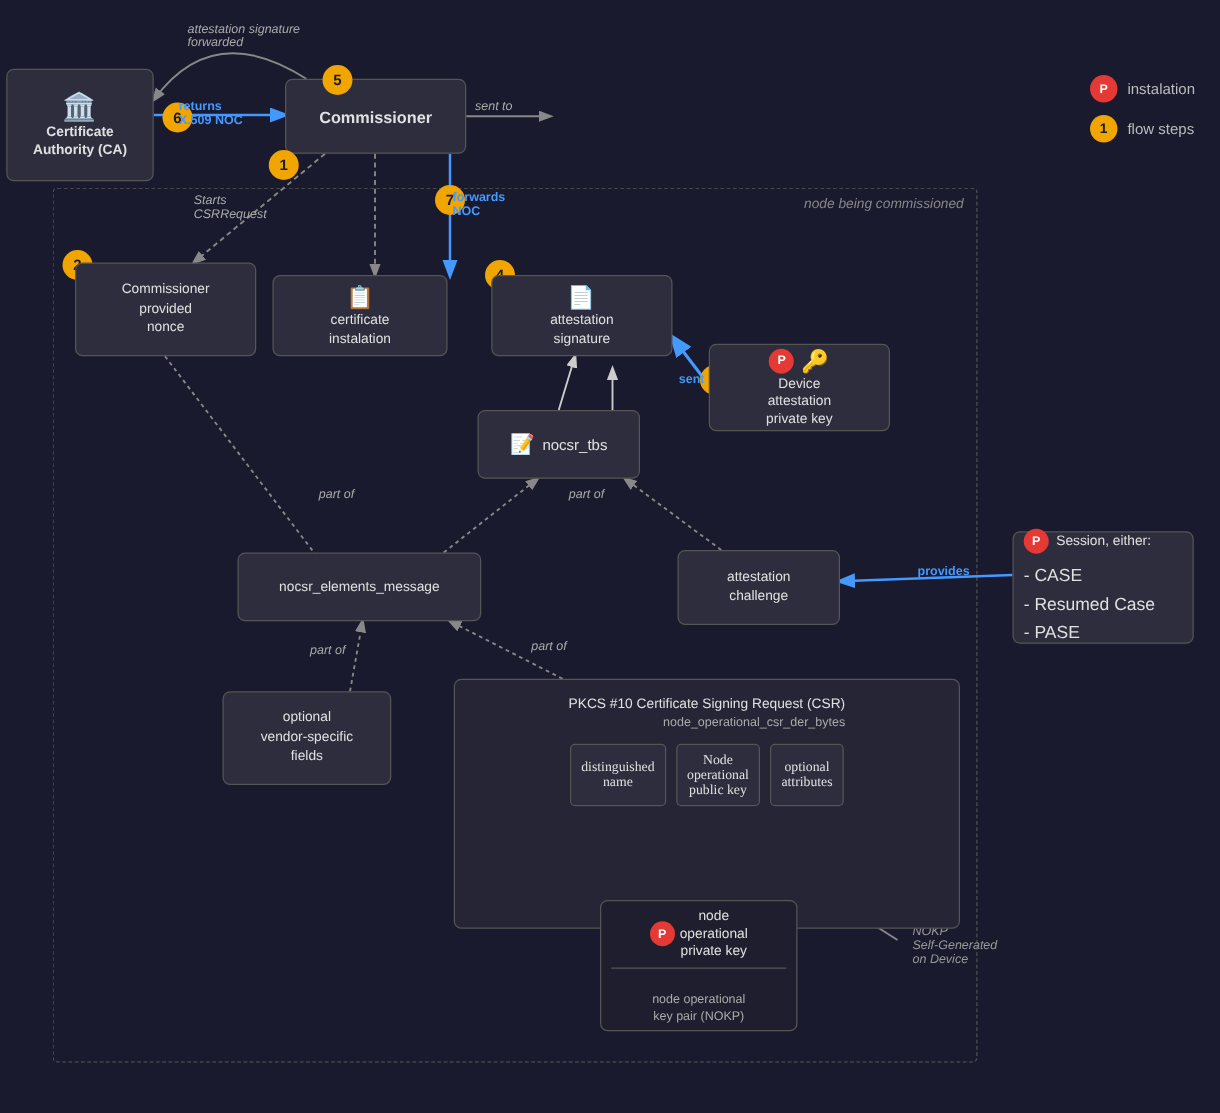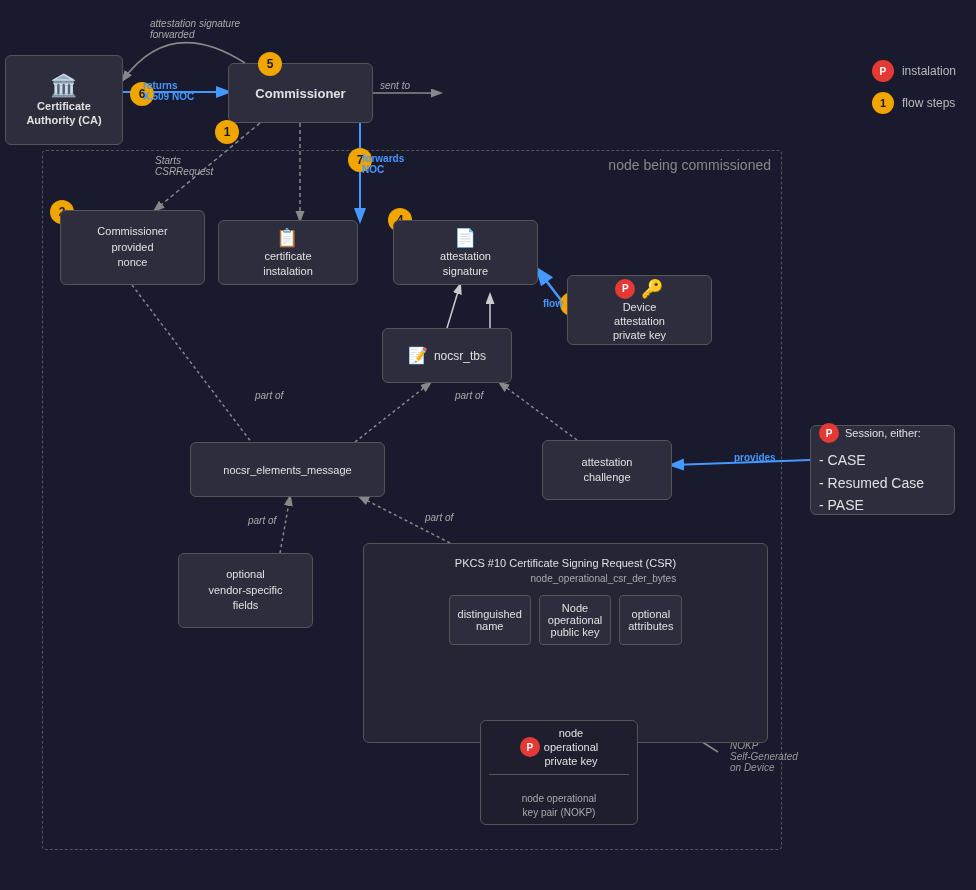--- a/index.html
+++ b/index.html
@@ -148,20 +148,21 @@
       font-size: 11px;
       color: #e0e0e0;
       text-align: right;
       margin-bottom: 8px;
       line-height: 1.4;
     }
     .csr-inner-row {
       display: flex;
       gap: 8px;
       margin-bottom: 8px;
+      font-family: Liberation Serif, serif;
     }
     .csr-inner-box {
       background: #2d2d3d;
       border: 1.5px solid #555;
       border-radius: 4px;
       padding: 6px 8px;
       font-size: 11px;
       color: #e0e0e0;
       text-align: center;
       flex: 1;
@@ -213,22 +214,23 @@
       top: 150px;
       width: 740px;
       height: 700px;
       border: 1.5px dashed #555;
       border-radius: 4px;
     }
     .area-label {
       position: absolute;
       right: 10px;
       top: 6px;
-      font-size: 14px;
+      font-size: 11px;
       color: #888;
+      font-style: italic;
     }
     
     .arrows-svg {
       position: absolute;
       top: 0;
       left: 0;
       width: 976px;
       height: 890px;
       pointer-events: none;
     }
@@ -359,21 +361,21 @@
 
   <div class="arrow-label" style="left:150px;top:18px">attestation signature<br>forwarded</div>
   <div class="arrow-label blue-label" style="left:143px;top:80px">returns<br>X.509 NOC</div>
   <div class="arrow-label" style="left:380px;top:80px">sent to</div>
   <div class="arrow-label" style="left:155px;top:155px;font-style:italic">Starts<br>CSRRequest</div>
   <div class="arrow-label blue-label" style="left:362px;top:153px;font-style:normal">forwards<br>NOC</div>
   <div class="arrow-label" style="left:255px;top:390px;font-style:italic">part of</div>
   <div class="arrow-label" style="left:455px;top:390px;font-style:italic">part of</div>
   <div class="arrow-label" style="left:248px;top:515px;font-style:italic">part of</div>
   <div class="arrow-label" style="left:425px;top:512px;font-style:italic">part of</div>
-  <div class="arrow-label blue-label" style="left:543px;top:298px;font-style:normal">flow</div>
+  <div class="arrow-label blue-label" style="left:543px;top:298px;font-style:normal">sent</div>
   <div class="arrow-label blue-label" style="left:734px;top:452px;font-style:normal">provides</div>
   <div class="arrow-label" style="left:730px;top:740px;font-size:10px;color:#999">NOKP<br>Self-Generated<br>on Device</div>
 
   <div class="box cert-install-box">
     <span style="font-size:18px">📋</span>
     <span style="font-size:11px;line-height:1.3">certificate<br>instalation</span>
   </div>
 
   <div class="box nonce-box" style="flex-direction:column;padding:8px">
     <span style="font-size:11px;line-height:1.4;text-align:center">Commissioner<br>provided<br>nonce</span>

